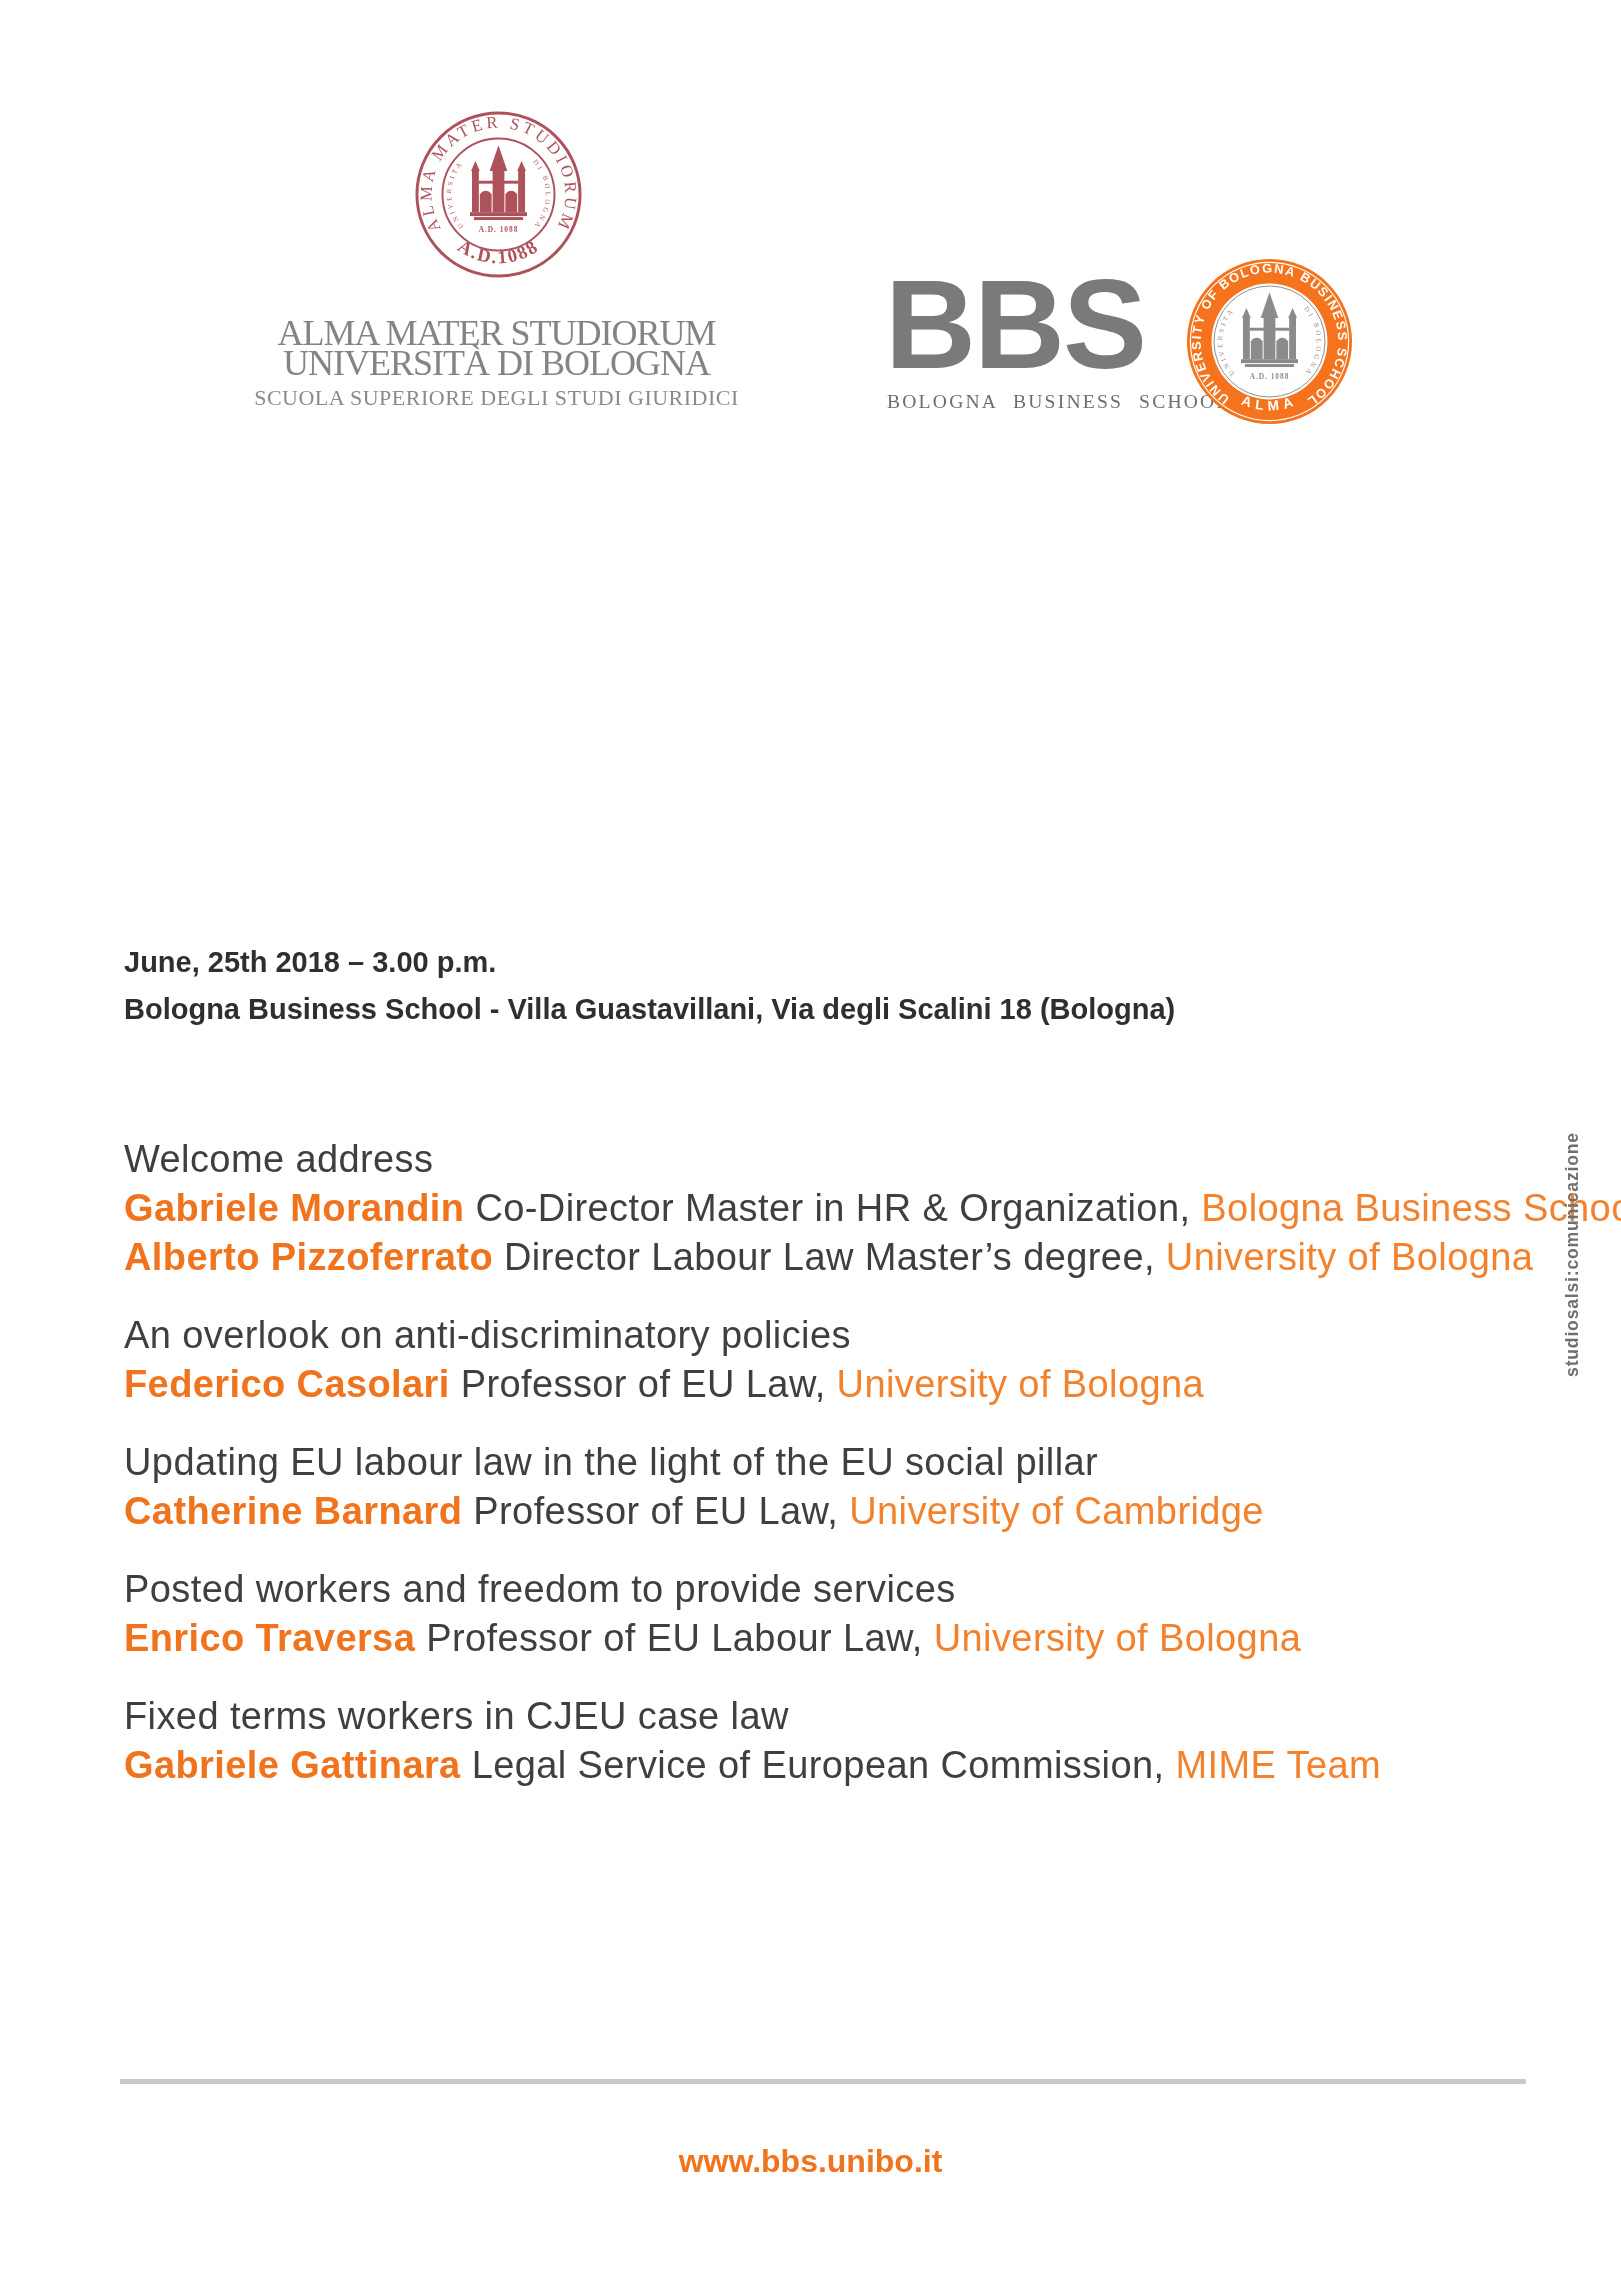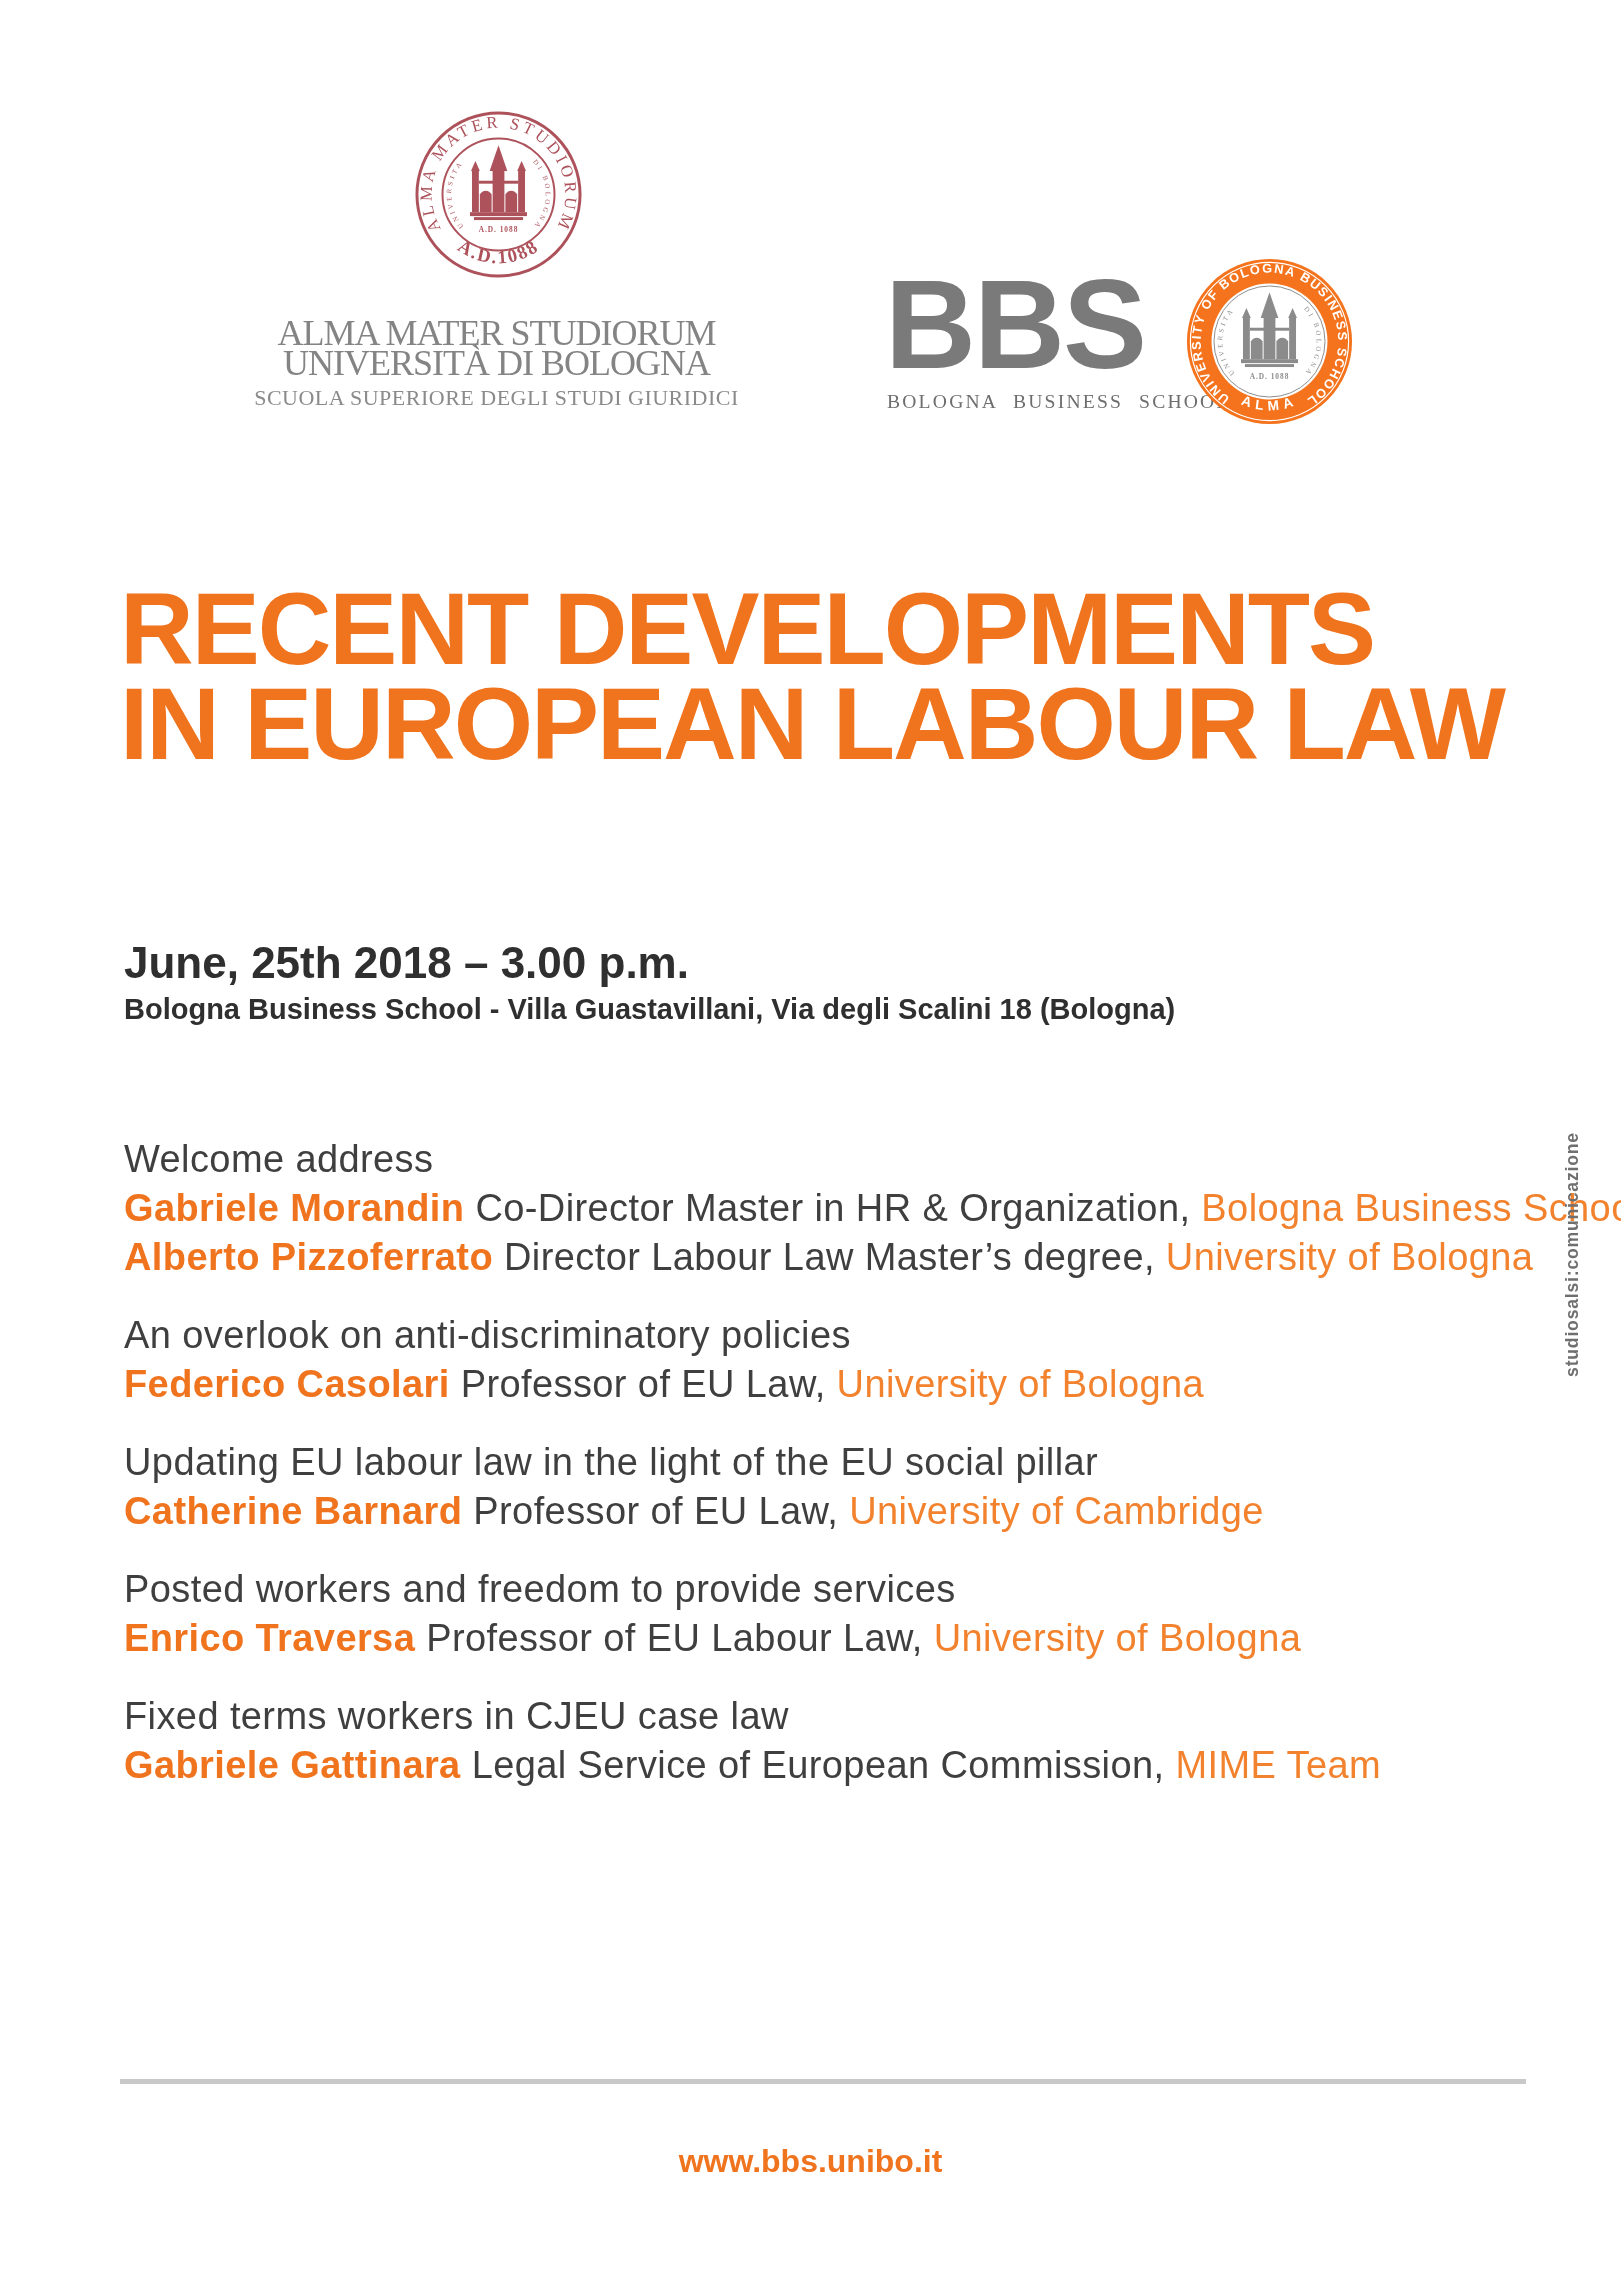--- a/index.html
+++ b/index.html
@@ -41,21 +41,21 @@
   
   .title{
     position:absolute;left:120px;top:582px;
     font-size:102px;font-weight:700;line-height:95px;
     letter-spacing:-2px;color:#F0731E;
     font-stretch:condensed;
     white-space:nowrap;
   }
   
   .event{position:absolute;left:124px;top:939px;line-height:47px;color:#2f2f2f;white-space:nowrap;}
-  .event .datetime{font-size:44px;font-weight:700;}
+  .event .datetime{font-size:29px;font-weight:700;}
   .event .venue{font-size:29px;font-weight:700;}
   
   .program{position:absolute;left:124px;top:1135px;color:#3f3f3f;}
   .program .group{margin:0 0 29px 0;}
   .program .line{line-height:49px;font-size:38px;letter-spacing:0.4px;white-space:nowrap;}
   .sp-name{color:#F0731E;font-weight:700;}
   .sp-role{color:#3f3f3f;}
   .sp-aff{color:#F2822D;}
   
   .studio-credit{
@@ -159,24 +159,20 @@
     <text font-size="7" letter-spacing="3" fill="#8b8b8b" text-anchor="middle">
       <textPath href="#b-arc-left" startOffset="50%">UNIVERSITA</textPath>
     </text>
     <text font-size="7" letter-spacing="3" fill="#8b8b8b" text-anchor="middle">
       <textPath href="#b-arc-right" startOffset="50%">DI BOLOGNA</textPath>
     </text>
     <use href="#cathedral-gray"></use>
     <text x="86" y="124" font-size="7.5" font-weight="bold" letter-spacing="1" fill="#8b8b8b" text-anchor="middle">A.D. 1088</text>
   </svg>
 
-  <div class="title">
-    <div>RECENT DEVELOPMENTS</div>
-    <div>IN EUROPEAN LABOUR LAW</div>
-  </div>
 
   <div class="event">
     <div class="datetime">June, 25th 2018 – 3.00 p.m.</div>
     <div class="venue">Bologna Business School - Villa Guastavillani, Via degli Scalini 18 (Bologna)</div>
   </div>
 
   <div class="program">
     <div class="group">
       <div class="line topic">Welcome address</div>
       <div class="speakers">

